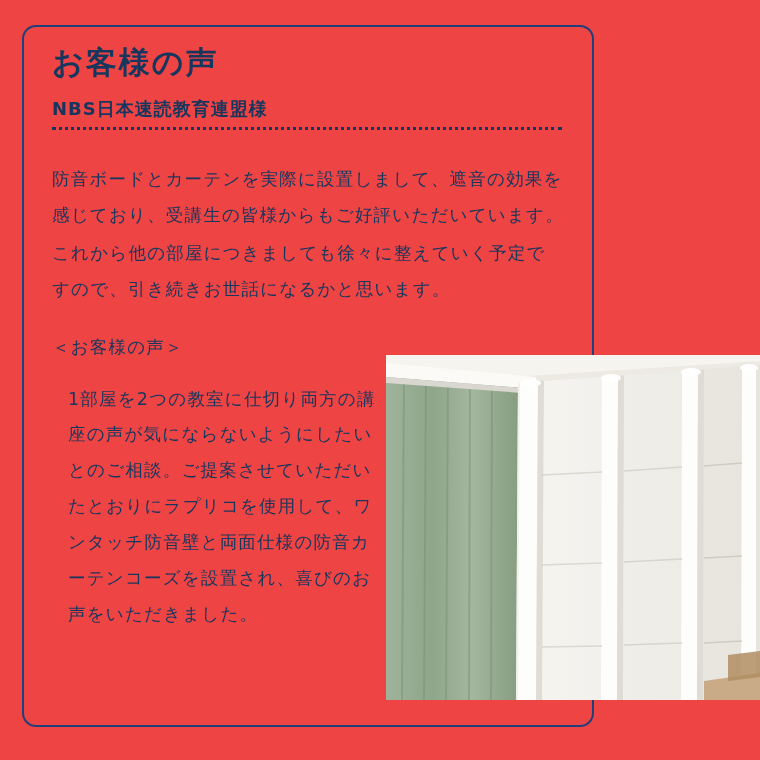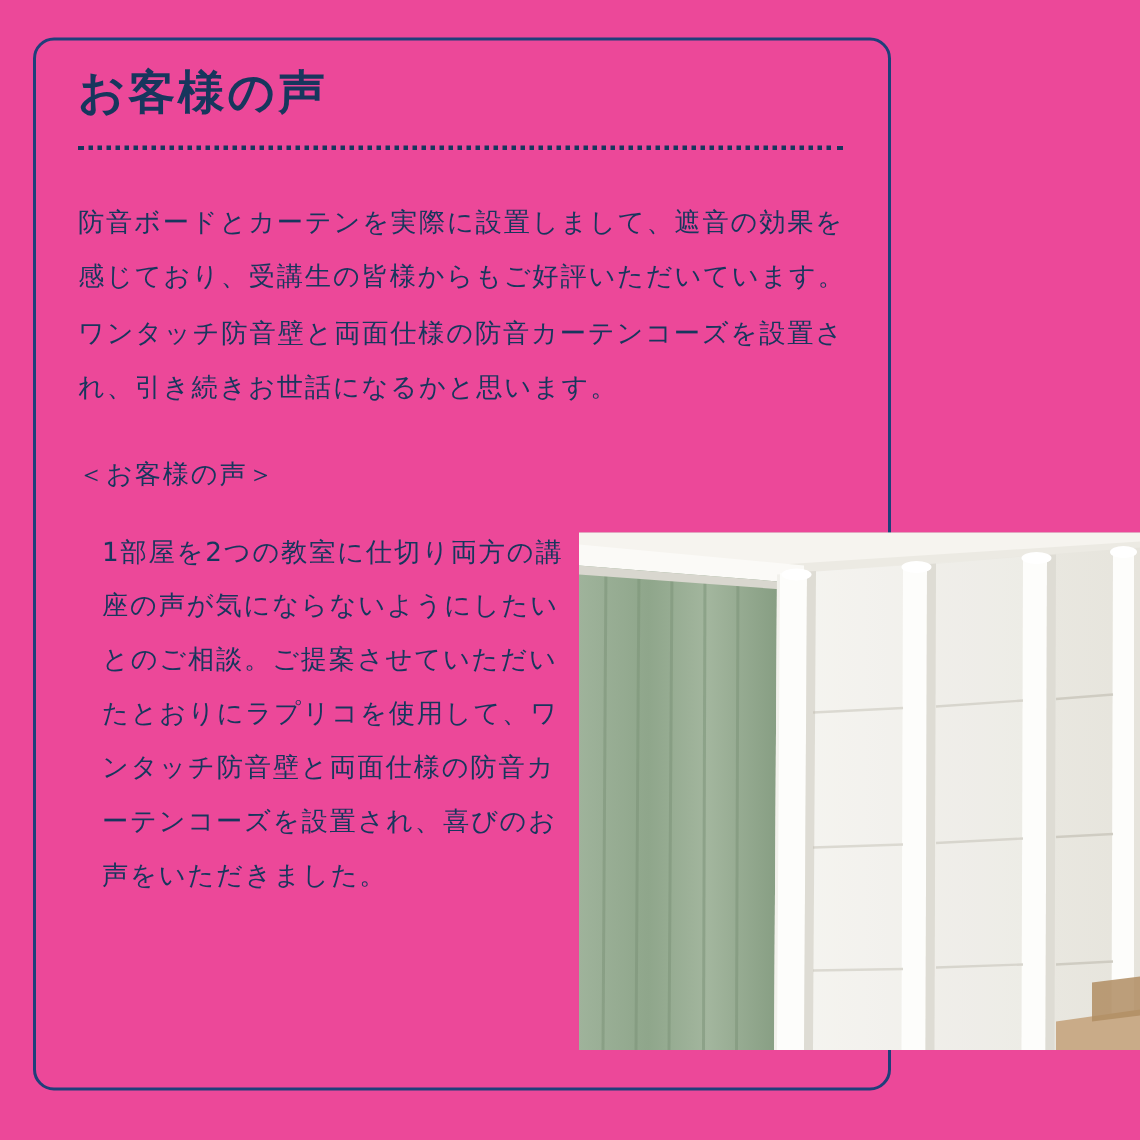--- a/index.html
+++ b/index.html
@@ -10,21 +10,21 @@
     width: 760px;
     height: 760px;
     background: #ffffff;
     font-family: "Liberation Sans", sans-serif;
     overflow: hidden;
   }
   .page {
     position: relative;
     width: 760px;
     height: 760px;
-    background: #ec4899;
+    background: #ef4444;
   }
   .card {
     position: absolute;
     left: 22px;
     top: 25px;
     width: 572px;
     height: 702px;
     border: 2px solid #1f3f7a;
     border-radius: 14px;
     background: transparent;
@@ -108,23 +108,24 @@
 </style>
 </head>
 <body>
 
 <div class="page">
 
   <div class="card"></div>
 
   <div class="card-inner">
     <h1 class="title">お客様の声</h1>
+    <div class="client">NBS日本速読教育連盟様</div>
     <div class="dots"></div>
     <p class="body-text para1">防音ボードとカーテンを実際に設置しまして、遮音の効果を感じており、受講生の皆様からもご好評いただいています。</p>
-    <p class="body-text para2">ワンタッチ防音壁と両面仕様の防音カーテンコーズを設置され、引き続きお世話になるかと思います。</p>
+    <p class="body-text para2">これから他の部屋につきましても徐々に整えていく予定ですので、引き続きお世話になるかと思います。</p>
     <div class="section-head">＜お客様の声＞</div>
     <p class="method-body">1部屋を2つの教室に仕切り両方の講座の声が気にならないようにしたいとのご相談。ご提案させていただいたとおりにラプリコを使用して、ワンタッチ防音壁と両面仕様の防音カーテンコーズを設置され、喜びのお声をいただきました。</p>
   </div>
 
   <div class="photo">
     <svg width="374" height="345" viewBox="0 0 374 345" xmlns="http://www.w3.org/2000/svg">
       <defs>
         <linearGradient id="wallG" x1="0" y1="0" x2="0" y2="1">
           <stop offset="0%" stop-color="#efeee9"></stop>
           <stop offset="100%" stop-color="#e2e0d9"></stop>

